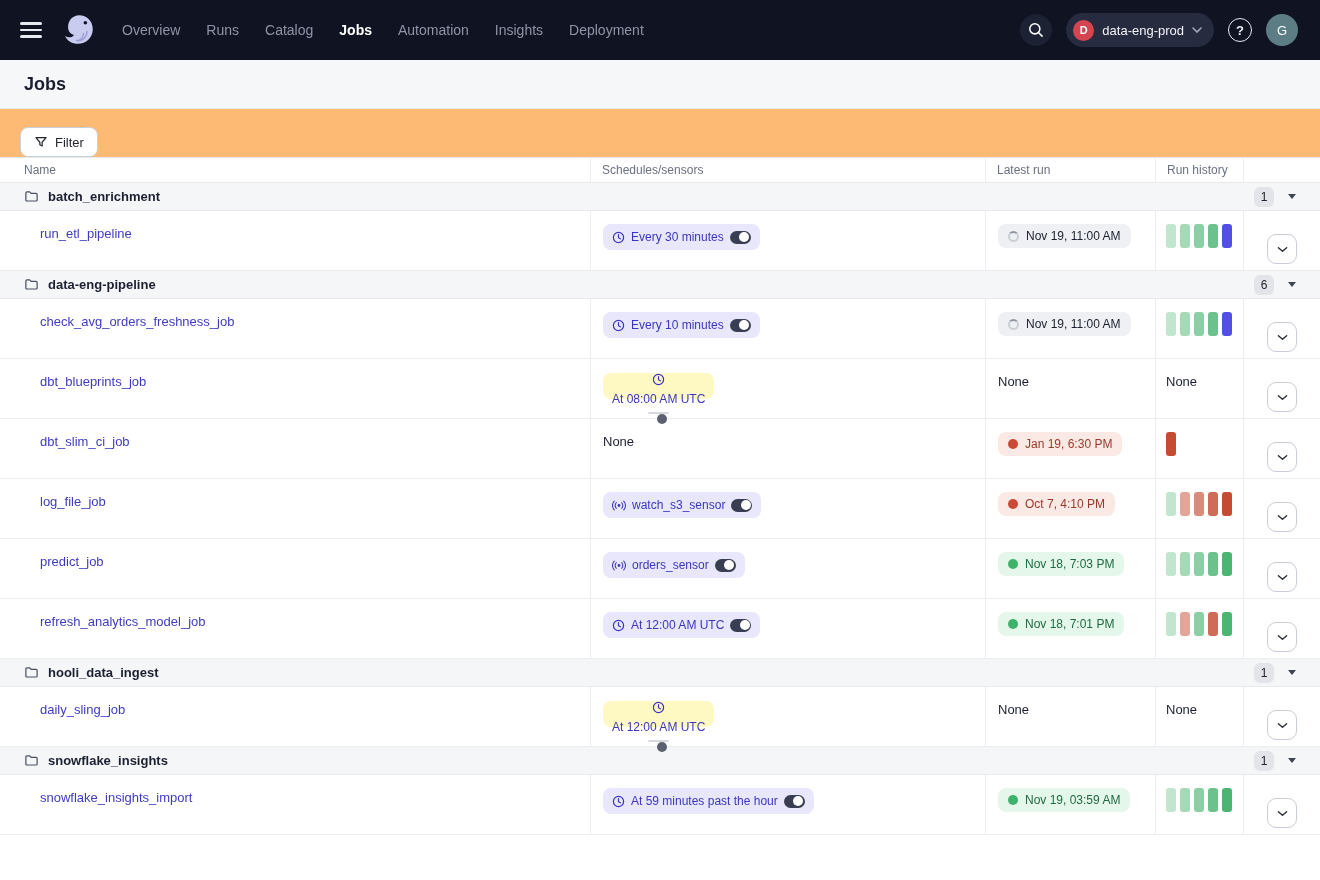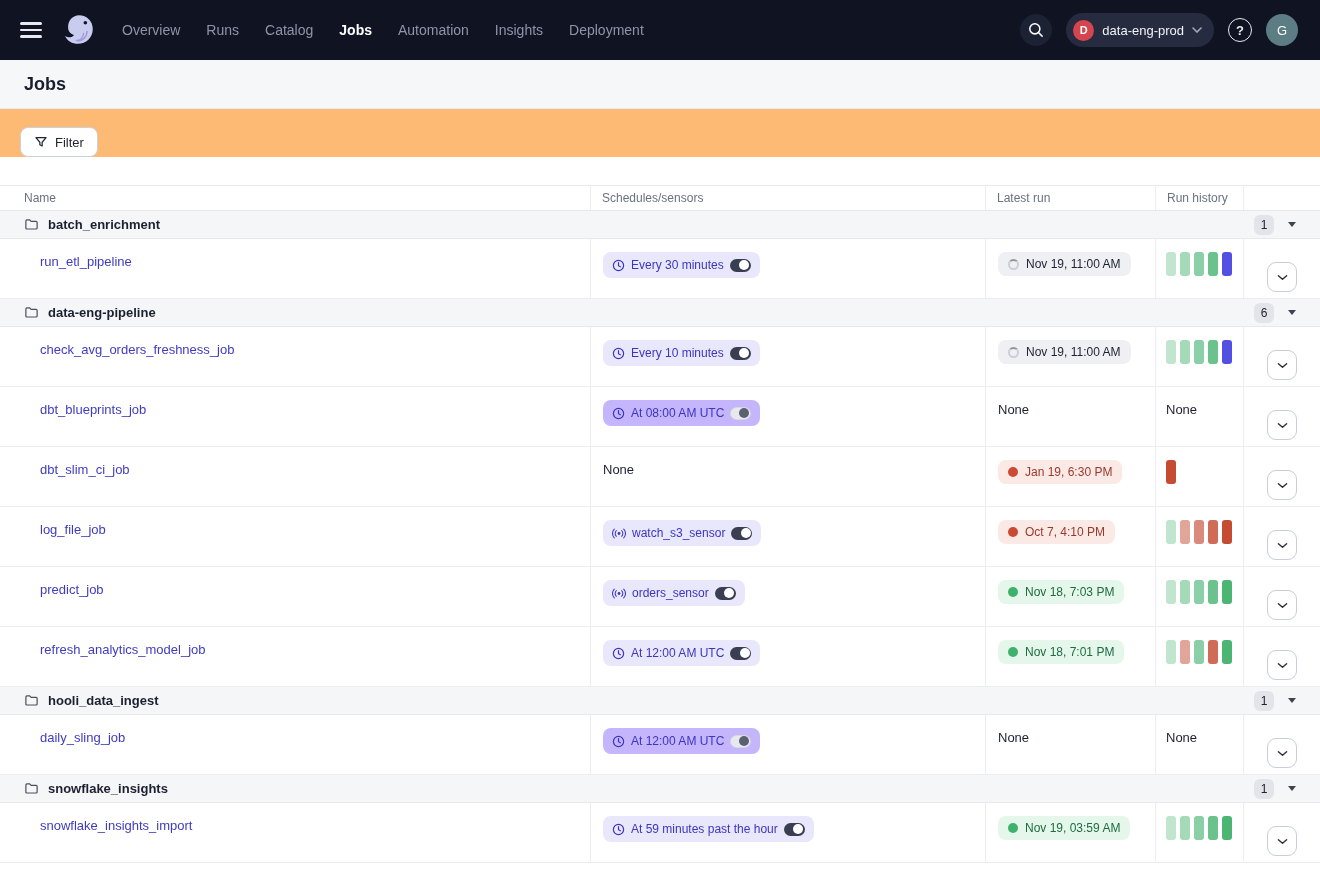--- a/index.html
+++ b/index.html
@@ -22,21 +22,21 @@
   .help-btn { width:24px; height:24px; border-radius:50%; border:1.8px solid #E9EBF2; color:#E9EBF2; font-size:13px; font-weight:700; display:flex; align-items:center; justify-content:center; cursor:pointer; }
   .avatar { width:32px; height:32px; border-radius:50%; background:#5C7D84; color:#fff; font-size:13px; display:flex; align-items:center; justify-content:center; cursor:pointer; }
 
   
   .page-head { height:49px; background:#F6F7F9; border-bottom:1px solid #E7E9ED; display:flex; align-items:center; padding:0 24px; }
   .page-title { font-size:18px; font-weight:700; color:#1A1E2E; }
   .filter-row { height:48px; background:#fdba74; display:flex; align-items:flex-end; padding:0 20px; }
   .filter-btn { display:inline-flex; align-items:center; gap:7px; height:30px; padding:0 13px; background:#fff; border:1px solid #CBD1D8; border-radius:8px; font-size:13px; color:#23262F; cursor:pointer; font-family:inherit; }
 
   
-  .thead { display:grid; grid-template-columns:590px 395px 170px 88px 77px; height:26px; border-top:1px solid #E7E9ED; border-bottom:1px solid #E7E9ED; align-items:center;margin-top:28px; }
+  .thead { display:grid; grid-template-columns:590px 395px 170px 88px 77px; height:26px; border-top:1px solid #E7E9ED; border-bottom:1px solid #E7E9ED; align-items:center; }
   .th { font-size:12px; color:#6A7180; }
   .th-name { padding-left:24px; }
   .th-b { border-left:1px solid #ECEDF0; height:100%; display:flex; align-items:center; padding-left:11px; }
 
   .group-row { height:28px; background:#F5F6F8; border-bottom:1px solid #E7E9ED; display:flex; align-items:center; justify-content:space-between; padding:0 24px; cursor:pointer; }
   .g-left { display:flex; align-items:center; gap:9px; }
   .g-name { font-size:13px; font-weight:700; color:#1B2030; }
   .g-right { display:flex; align-items:center; gap:14px; }
   .g-badge { min-width:20px; height:20px; padding:0 5px; background:#E2E4E9; border-radius:6px; font-size:12px; color:#20242F; display:flex; align-items:center; justify-content:center; }
   .g-caret { width:0; height:0; border-left:4.5px solid transparent; border-right:4.5px solid transparent; border-top:5.5px solid #3E4350; cursor:pointer; }
@@ -47,21 +47,21 @@
   .c-sched, .c-run, .c-hist, .c-act { border-left:1px solid #ECEDF0; }
   .c-sched { padding-left:12px; }
   .c-run { padding-left:12px; }
   .c-hist { padding-left:10px; }
   .c-act { display:flex; justify-content:center; }
   .job-link { font-size:13px; color:#3F3BC0; text-decoration:none; cursor:pointer; }
   .none-text { font-size:13px; color:#1C2030; }
 
   .chip { display:inline-flex; align-items:center; gap:6px; height:26px; padding:0 9px; border-radius:8px; font-size:12px; cursor:pointer; }
   .chip.on { background:#E9E7FB; color:#3B36BE; }
-  .chip.off { background:#c4b5fd; color:#3B36BE; }
+  .chip.off { background:#fef9c3; color:#3B36BE;flex-direction:column; }
   .toggle { position:relative; width:21px; height:13px; border-radius:7px; display:inline-block; }
   .toggle.on { background:#3A3E52; }
   .toggle.on .knob { position:absolute; right:1.5px; top:1.5px; width:10px; height:10px; border-radius:50%; background:#fff; }
   .toggle.offt { background:#E7E9EE; border:1px solid #D6D9DF; }
   .toggle.offt .knob { position:absolute; right:1px; top:0.5px; width:10px; height:10px; border-radius:50%; background:#5B6170; }
 
   .run-pill { display:inline-flex; align-items:center; gap:7px; height:24px; padding:0 10px; border-radius:8px; font-size:12px; cursor:pointer; }
   .run-pill.in_progress { background:#EFF0F3; color:#1C2030; }
   .run-pill.success { background:#E4F7EA; color:#1F6A42; }
   .run-pill.failure { background:#FBE9E5; color:#99392B; }

